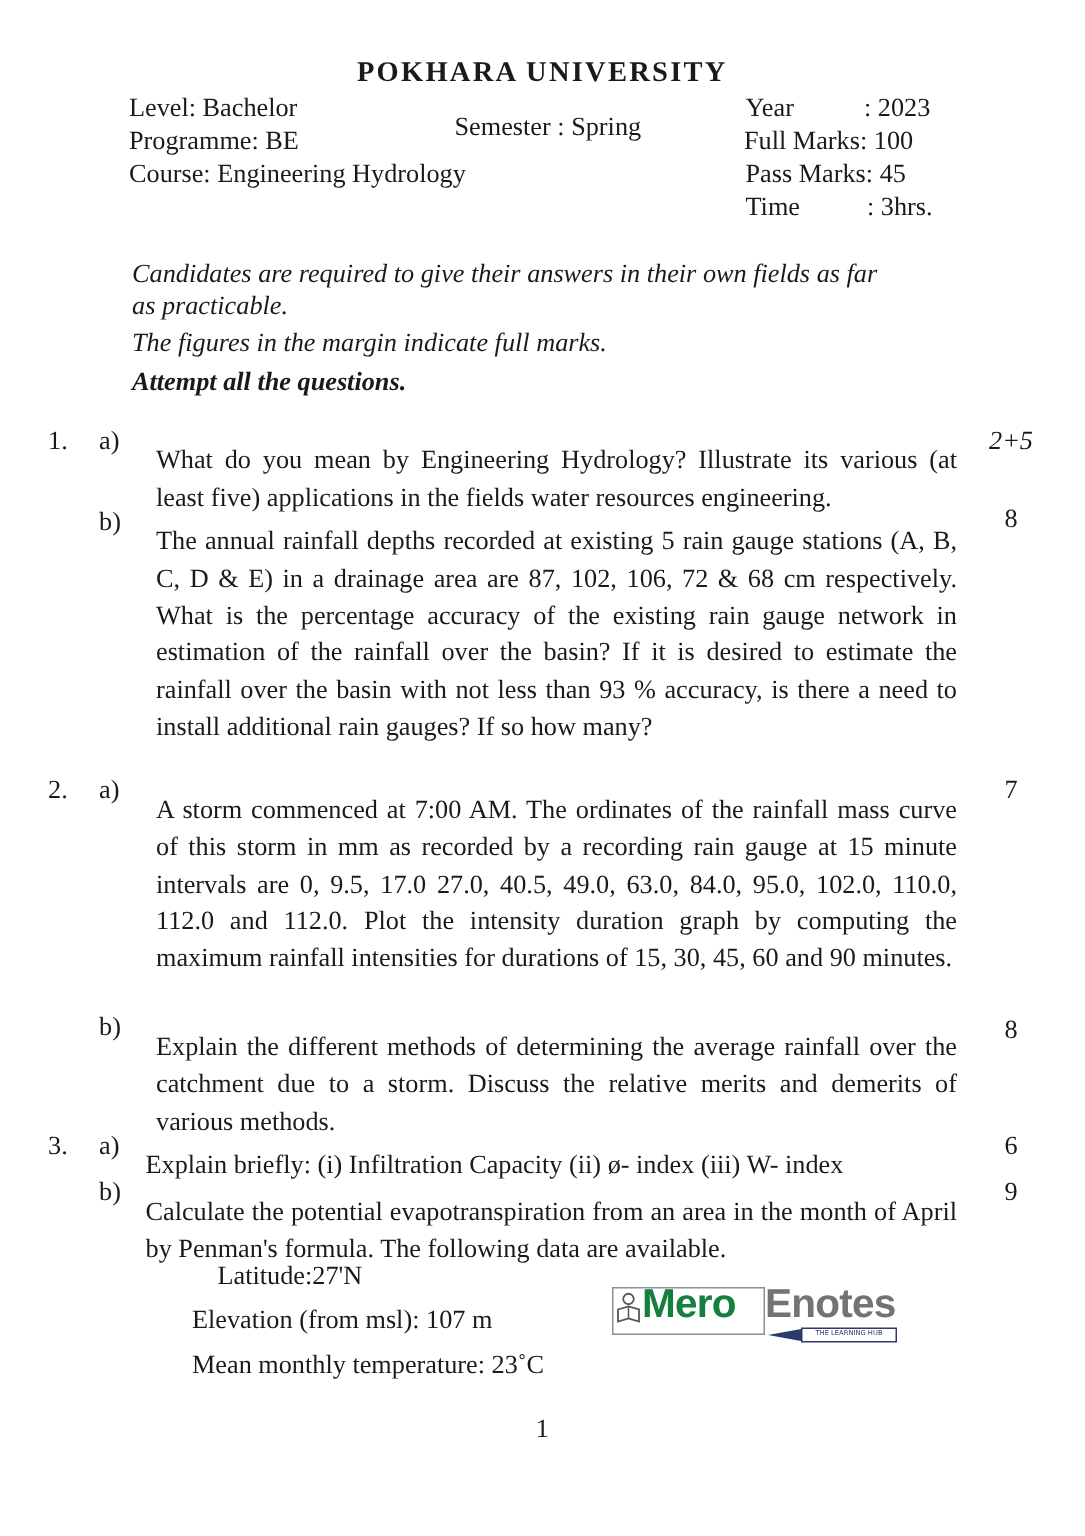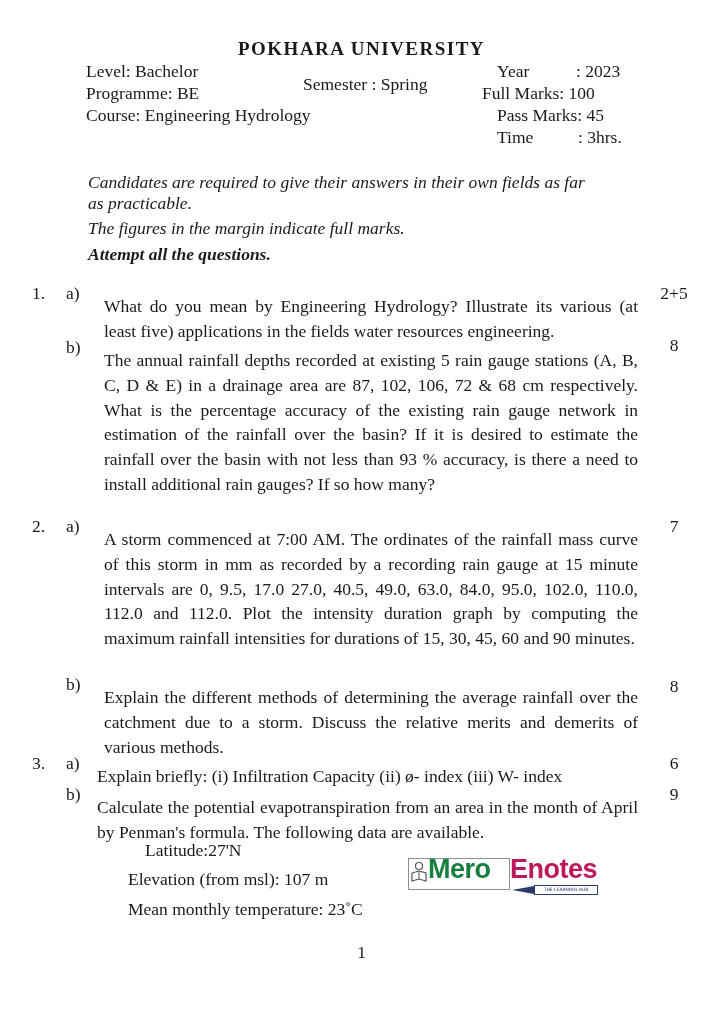--- a/index.html
+++ b/index.html
@@ -11,53 +11,53 @@
     .abs { position: absolute; }
     .uni-title { left: 0; width: 723px; top: 38px; text-align: center; font-weight: bold; font-size: 19px; letter-spacing: 1.5px; }
     .hdr { line-height: 22px; white-space: nowrap; }
     .instr { font-style: italic; line-height: 25px; }
     .bold { font-weight: bold; }
     .qtext { line-height: 24.8px; text-align: justify; margin-top: 13px; }
     .marks { text-align: center; width: 40px; }
     .logo { left: 408px; top: 852px; width: 192px; height: 44px; }
     .logo .box { position:absolute; left:0; top:6px; width:100px; height:30px; border:1px solid #8a8f9a; }
     .logo .mero { position:absolute; left:20px; top:2px; font-family:"Liberation Sans","DejaVu Sans",sans-serif; font-size:27px; font-weight:bold; color:#15803d; letter-spacing:-0.5px; }
-    .logo .enotes { position:absolute; left:102px; top:2px; font-family:"Liberation Sans","DejaVu Sans",sans-serif; font-size:27px; font-weight:bold; color:#be185d; letter-spacing:-0.5px; }
+    .logo .enotes { position:absolute; left:102px; top:2px; font-family:"Liberation Sans","DejaVu Sans",sans-serif; font-size:27px; font-weight:bold; color:#737373; letter-spacing:-0.5px; }
     .logo .tag { position:absolute; left:126px; top:33px; width:62px; height:8px; border:1px solid #2a3a6a; font-family:"DejaVu Sans",sans-serif; font-size:4.5px; line-height:8px; text-align:center; color:#2a3a6a; }
     .logo .pen { position:absolute; left:104px; top:34px; width:0; height:0; border-top:4px solid transparent; border-bottom:4px solid transparent; border-right:22px solid #2a3a6a; }
     .logo .book { position:absolute; left:3px; top:9px; width:16px; height:22px; }
   </style>
 </head>
 <body>
 
 <div class="abs uni-title">POKHARA UNIVERSITY</div>
 
 <div class="abs hdr" style="left:86px;top:60px;">Level:  Bachelor</div>
 <div class="abs hdr" style="left:303px;top:73px;">Semester : Spring</div>
 <div class="abs hdr" style="left:497px;top:60px;">Year</div>
 <div class="abs hdr" style="left:576px;top:60px;">: 2023</div>
 
 <div class="abs hdr" style="left:86px;top:82px;">Programme: BE</div>
-<div class="abs hdr" style="left:482px;top:82px;text-align:center;">Full Marks: 100</div>
+<div class="abs hdr" style="left:496px;top:82px;text-align:center;">Full Marks: 100</div>
 
 <div class="abs hdr" style="left:86px;top:104px;">Course: Engineering Hydrology</div>
 <div class="abs hdr" style="left:497px;top:104px;">Pass Marks: 45</div>
 
 <div class="abs hdr" style="left:497px;top:126px;">Time</div>
 <div class="abs hdr" style="left:578px;top:126px;">:  3hrs.</div>
 
 <div class="abs instr" style="left:88px;top:170px;">Candidates are required to give their answers in their own fields as far</div>
 <div class="abs instr" style="left:88px;top:191px;">as practicable.</div>
 <div class="abs instr" style="left:88px;top:216px;">The figures in the margin indicate full marks.</div>
 <div class="abs instr bold" style="left:88px;top:242px;">Attempt all the questions.</div>
 
 <div class="abs" style="left:32px;top:283px;">1.</div>
 <div class="abs" style="left:66px;top:283px;">a)</div>
 <div class="abs qtext" style="left:104px;top:281px;width:534px;">What do you mean by Engineering Hydrology? Illustrate its various (at least five) applications in the fields water resources engineering.</div>
-<div class="abs marks" style="left:654px;top:283px;">2+5</div>
+<div class="abs marks" style="left:654px;top:283px;font-style:italic;">2+5</div>
 
 <div class="abs" style="left:66px;top:337px;">b)</div>
 <div class="abs qtext" style="left:104px;top:335px;width:534px;">The annual rainfall depths recorded at existing 5 rain gauge stations (A, B, C, D &amp; E) in a drainage area are 87, 102, 106, 72 &amp; 68 cm respectively. What is the percentage accuracy of the existing rain gauge network in estimation of the rainfall over the basin? If it is desired to estimate the rainfall over the basin with not less than 93 % accuracy, is there a need to install additional rain gauges? If so how many?</div>
 <div class="abs marks" style="left:654px;top:335px;">8</div>
 
 <div class="abs" style="left:32px;top:516px;">2.</div>
 <div class="abs" style="left:66px;top:516px;">a)</div>
 <div class="abs qtext" style="left:104px;top:514px;width:534px;">A storm commenced at 7:00 AM. The ordinates of the rainfall mass curve of this storm in mm as recorded by a recording rain gauge at 15 minute intervals are 0, 9.5, 17.0 27.0, 40.5, 49.0, 63.0, 84.0, 95.0, 102.0, 110.0, 112.0 and 112.0. Plot the intensity duration graph by computing the maximum rainfall intensities for durations of 15, 30, 45, 60 and 90 minutes.</div>
 <div class="abs marks" style="left:654px;top:516px;">7</div>
 

